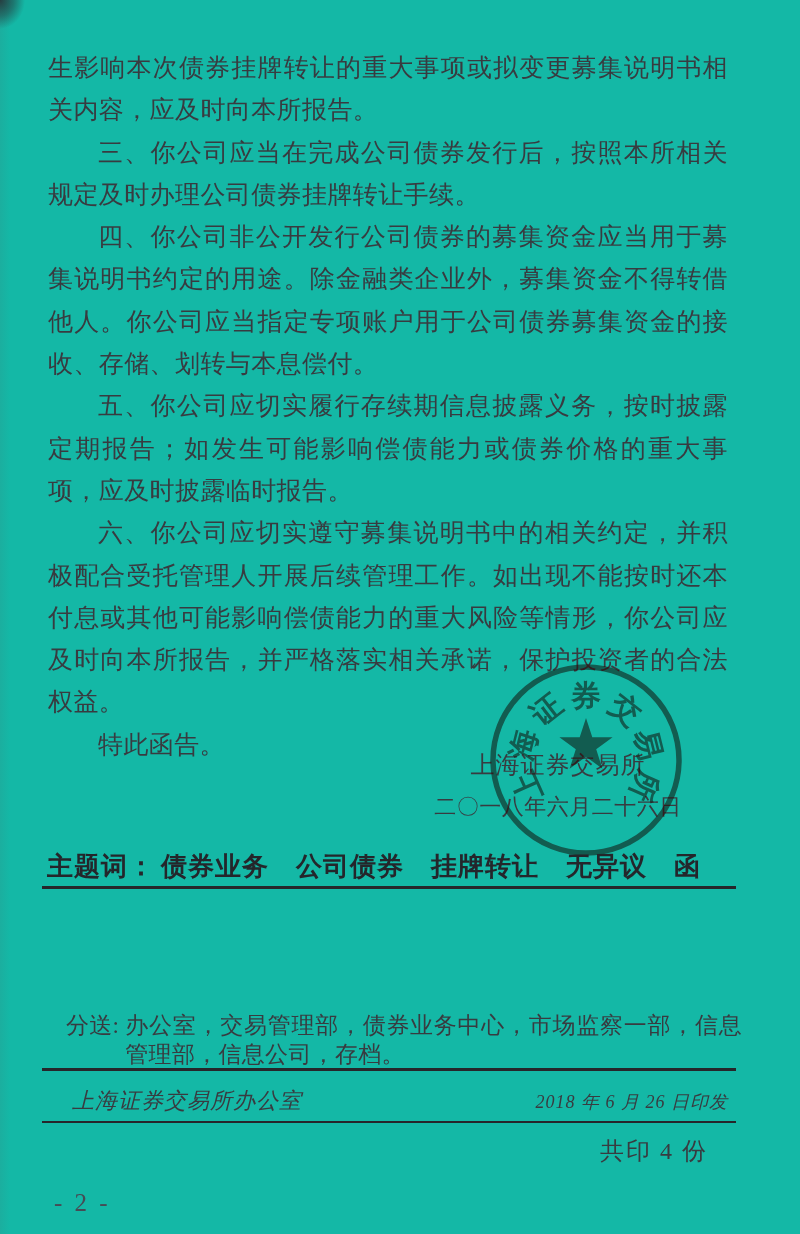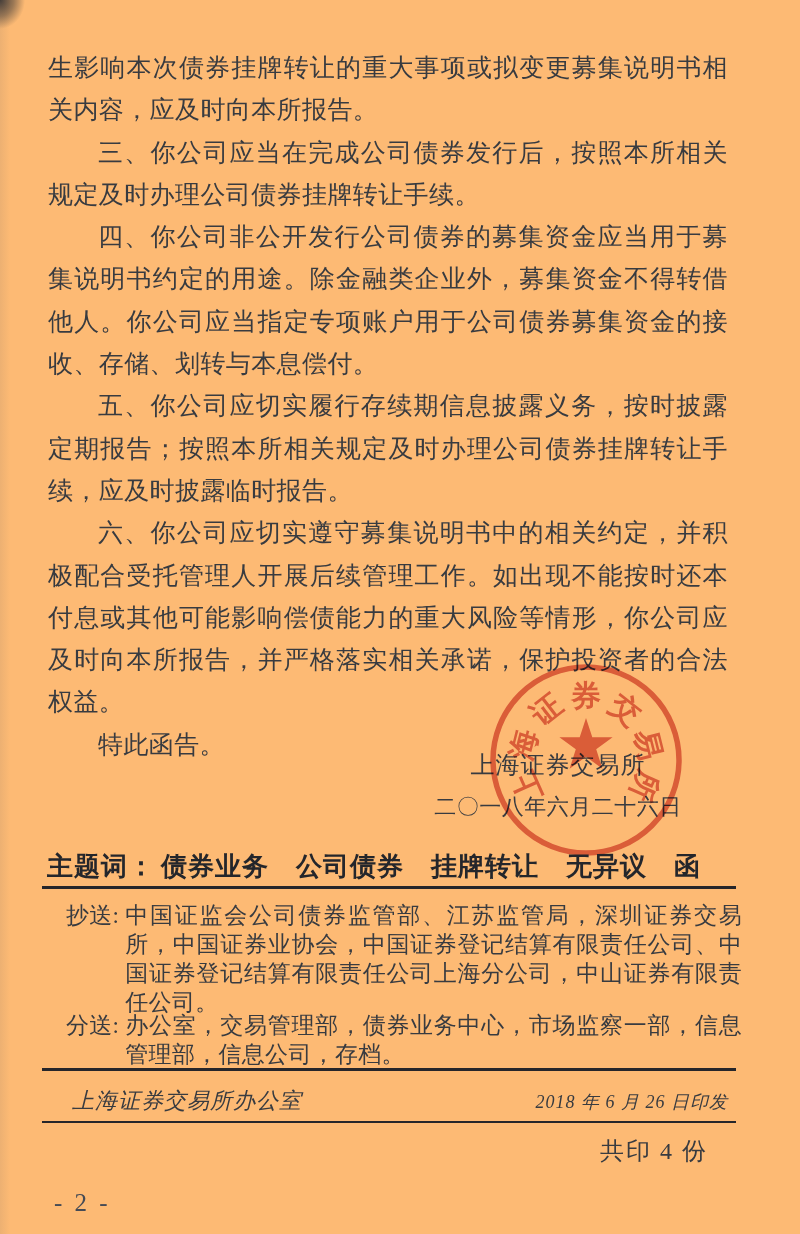--- a/index.html
+++ b/index.html
@@ -1,19 +1,19 @@
 <!DOCTYPE html>
 <html lang="zh"><head>
 <meta charset="utf-8">
 <style>
   html,body{margin:0;padding:0;background:#ffffff;}
   .page{
     position:relative;
     width:800px;height:1234px;
-    background:#fdba74;
+    background:#14b8a6;
     overflow:hidden;
     font-family:"Liberation Serif","DejaVu Serif",serif;
     color:#383b40;
   }
   
   .edge-shade{
     position:absolute;left:0;top:0;bottom:0;width:10px;
     background:linear-gradient(to right,rgba(90,90,95,0.10),rgba(0,0,0,0));
     pointer-events:none;
   }
@@ -99,21 +99,21 @@
 <body>
 
 <div class="page">
   <div class="edge-shade"></div>
   <div class="corner-mark"></div>
 
   <div class="body-text">
     <p class="no-indent">生影响本次债券挂牌转让的重大事项或拟变更募集说明书相关内容，应及时向本所报告。</p>
     <p>三、你公司应当在完成公司债券发行后，按照本所相关规定及时办理公司债券挂牌转让手续。</p>
     <p>四、你公司非公开发行公司债券的募集资金应当用于募集说明书约定的用途。除金融类企业外，募集资金不得转借他人。你公司应当指定专项账户用于公司债券募集资金的接收、存储、划转与本息偿付。</p>
-    <p>五、你公司应切实履行存续期信息披露义务，按时披露定期报告；按照本所相关规定及时办理公司债券挂牌转让手续，应及时披露临时报告。</p>
+    <p>五、你公司应切实履行存续期信息披露义务，按时披露定期报告；如发生可能影响偿债能力或债券价格的重大事项，应及时披露临时报告。</p>
     <p>六、你公司应切实遵守募集说明书中的相关约定，并积极配合受托管理人开展后续管理工作。如出现不能按时还本付息或其他可能影响偿债能力的重大风险等情形，你公司应及时向本所报告，并严格落实相关承诺，保护投资者的合法权益。</p>
     <p>特此函告。</p>
   </div>
 
   <div class="signature">
     <div class="sig-issuer">上海证券交易所</div>
     <div class="sig-date">二〇一八年六月二十六日</div>
   </div>
 
   <svg class="seal" viewBox="0 0 200 200" xmlns="http://www.w3.org/2000/svg">
@@ -129,24 +129,20 @@
         <text transform="rotate(114 100 100)" x="100" y="46">所</text>
       </g>
   </svg>
 
   <div class="subject">
     <span>主题词：</span><span class="term first">债券业务</span><span class="term">公司债券</span><span class="term">挂牌转让</span><span class="term">无异议</span><span class="term">函</span>
   </div>
 
   <div class="rule rule-1"></div>
 
-  <div class="hang-block cc-block">
-    <span class="hang-label">抄送:</span>
-    <span class="hang-text">中国证监会公司债券监管部、江苏监管局，深圳证券交易所，中国证券业协会，中国证券登记结算有限责任公司、中国证券登记结算有限责任公司上海分公司，中山证券有限责任公司。</span>
-  </div>
 
   <div class="hang-block dist-block">
     <span class="hang-label">分送:</span>
     <span class="hang-text">办公室，交易管理部，债券业务中心，市场监察一部，信息管理部，信息公司，存档。</span>
   </div>
 
   <div class="rule rule-2"></div>
 
   <div class="footer-row">
     <span class="footer-office">上海证券交易所办公室</span>

